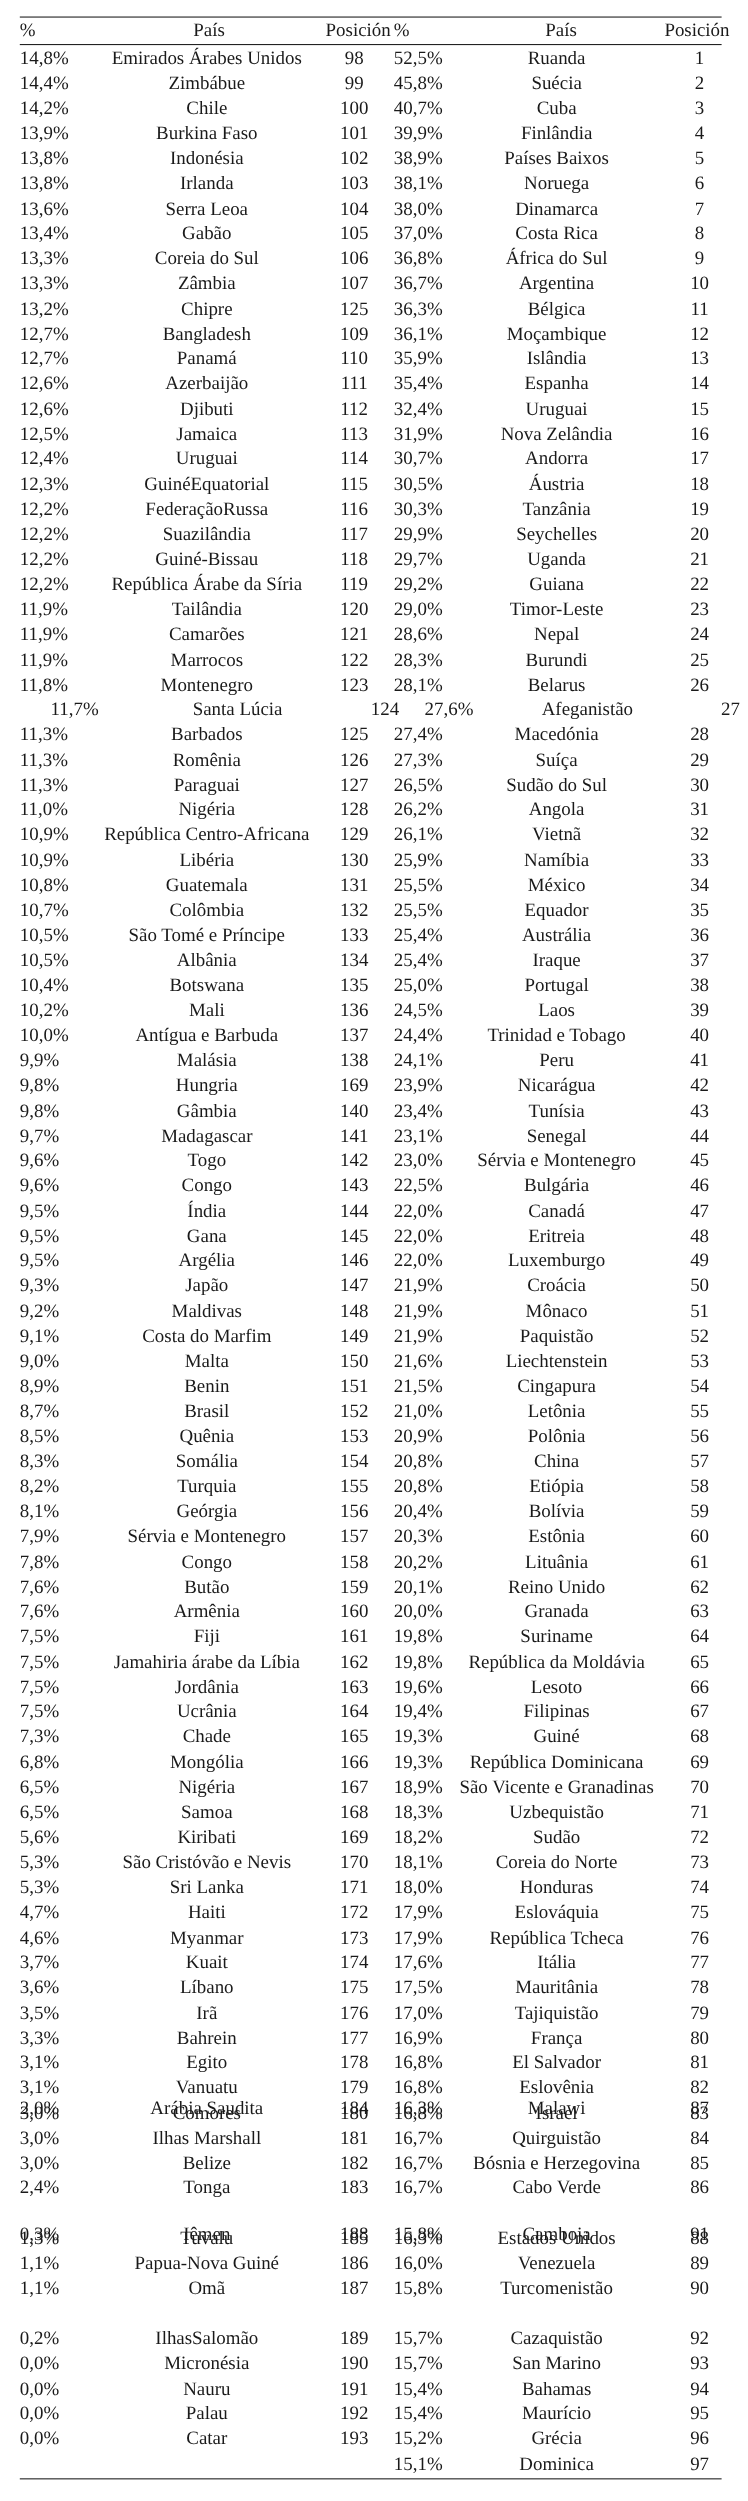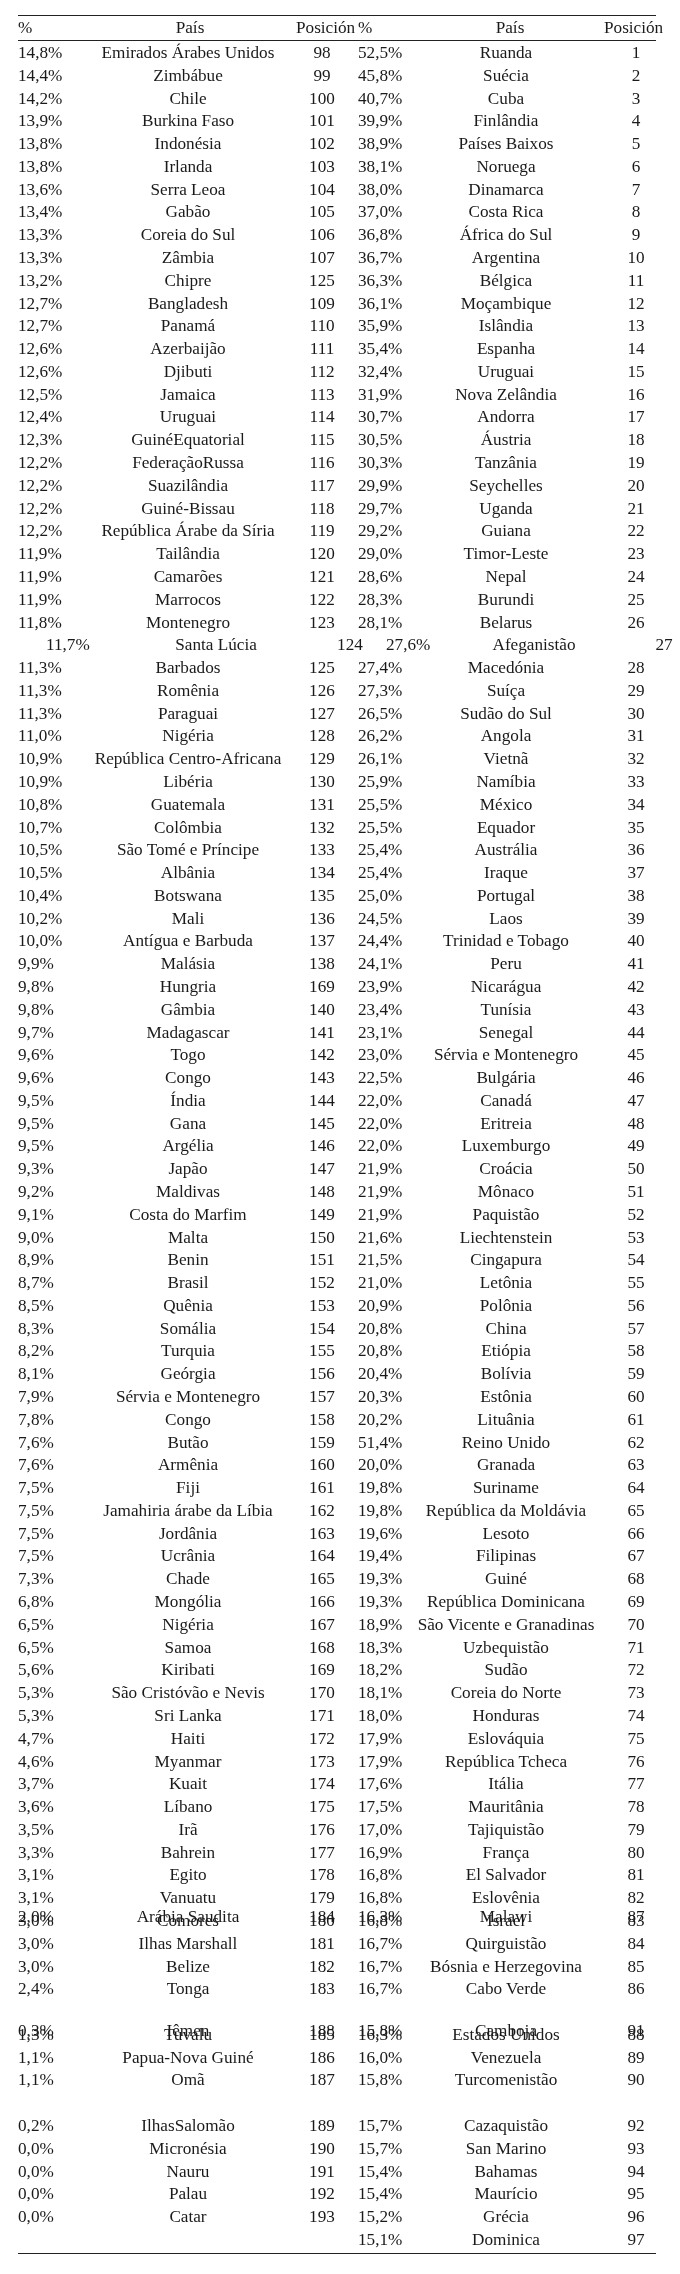--- a/index.html
+++ b/index.html
@@ -778,21 +778,21 @@
           <span class="cell c-pos-r">61</span>
         </div>
       </div>
       <div class="row" style="top: 1389.58px;">
         <div class="half-l">
           <span class="cell c-pct-l">7,6%</span>
           <span class="cell c-pais-l">Butão</span>
           <span class="cell c-pos-l">159</span>
         </div>
         <div class="half-r">
-          <span class="cell c-pct-r">51,4%</span>
+          <span class="cell c-pct-r">20,1%</span>
           <span class="cell c-pais-r">Reino Unido</span>
           <span class="cell c-pos-r">62</span>
         </div>
       </div>
       <div class="row" style="top: 1412.36px;">
         <div class="half-l">
           <span class="cell c-pct-l">7,6%</span>
           <span class="cell c-pais-l">Armênia</span>
           <span class="cell c-pos-l">160</span>
         </div>

